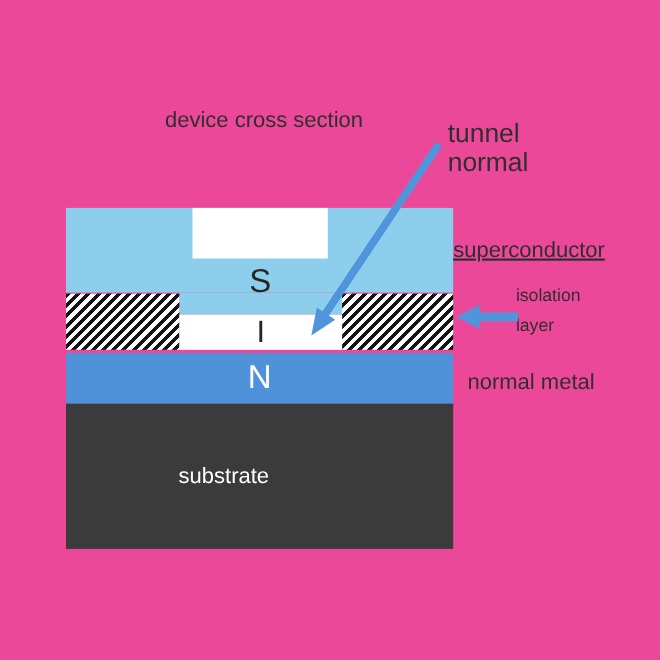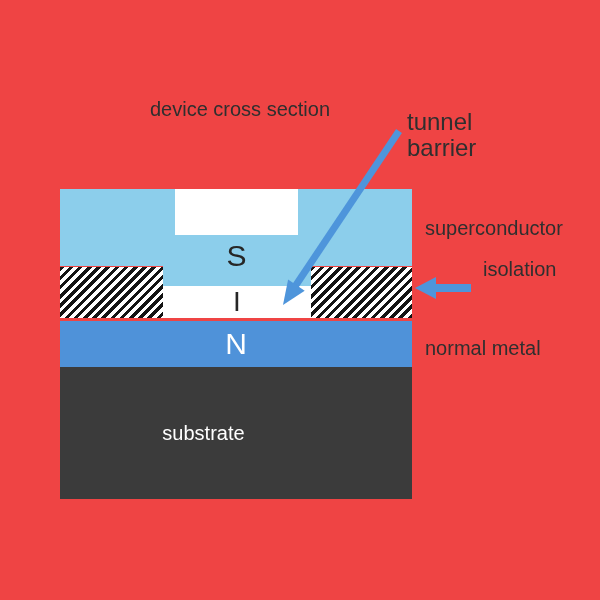--- a/index.html
+++ b/index.html
@@ -5,41 +5,41 @@
   html, body {
     margin: 0;
     padding: 0;
     background: #ffffff;
     font-family: "Liberation Sans", "DejaVu Sans", sans-serif;
   }
   .canvas {
     position: relative;
     width: 600px;
     height: 600px;
-    background: #ef4444;
+    background: #ec4899;
     overflow: hidden;
     color: #2f2f2f;
   }
   .abs { position: absolute; }
 
   
   .title {
     left: 90px; top: 96px; width: 300px;
     text-align: center;
     font-size: 20px; line-height: 26px;
     color: #2f2f2f;
   }
   .tunnel-label {
     left: 407px; top: 109px;
     font-size: 24px; line-height: 26px;
     text-align: left;
     color: #2f2f2f;
   }
-  .label-superconductor { left: 425px; top: 216px; font-size: 20px; line-height: 24px; }
-  .label-isolation      { left: 483px; top: 256px; font-size: 20px; line-height: 27px; }
+  .label-superconductor { left: 412px; top: 216px; font-size: 20px; line-height: 24px; text-decoration: underline; }
+  .label-isolation      { left: 469px; top: 256px; font-size: 16px; line-height: 27px; }
   .label-normal-metal   { left: 425px; top: 336px; font-size: 20px; line-height: 24px; text-align: center; }
 
   
   .s-slab   { left: 60px;  top: 189px; width: 352px; height: 77px; background: #8cceeb; }
   .s-notch  { left: 175px; top: 189px; width: 123px; height: 46px; background: #ffffff; }
   .s-column { left: 163px; top: 266px; width: 148px; height: 20px; background: #8cceeb; }
   .hatch {
     top: 267px; height: 51px;
     background: repeating-linear-gradient(135deg,
       #141414 0px, #141414 3.2px,
@@ -70,21 +70,21 @@
 <body>
 
 <div class="canvas">
 
   <div class="abs title">
     <div>device cross section</div>
   </div>
 
   <div class="abs tunnel-label">
     <div>tunnel</div>
-    <div>barrier</div>
+    <div>normal</div>
   </div>
 
   <div class="abs s-slab" style="background-color: rgb(140, 206, 235);"></div>
   <div class="abs s-notch"></div>
   <div class="abs s-column" style="background-color: rgb(140, 206, 235);"></div>
 
   <div class="abs hatch hatch-left"></div>
   <div class="abs hatch hatch-right"></div>
 
   <div class="abs i-region"></div>
@@ -92,20 +92,21 @@
   <div class="abs substrate" style="background-color: rgb(59, 59, 59);"></div>
 
   <div class="abs layer-letter s-letter">S</div>
   <div class="abs layer-letter i-letter">I</div>
   <div class="abs layer-letter n-letter">N</div>
   <div class="abs layer-letter substrate-text">substrate</div>
 
   <div class="abs label-superconductor">superconductor</div>
   <div class="abs label-isolation">
     <div>isolation</div>
+    <div>layer</div>
   </div>
   <div class="abs label-normal-metal">normal metal</div>
 
   <svg class="arrows" width="600" height="600" viewBox="0 0 600 600">
     <g>
       <line x1="399" y1="131" x2="294" y2="288" stroke-width="7" stroke="#4e95db"></line>
       <polygon points="283,305 288.1,279.5 304.7,290.7" fill="#4e95db"></polygon>
     </g>
     <g>
       <line x1="471" y1="288" x2="435" y2="288" stroke-width="8" stroke="#4e95db"></line>

